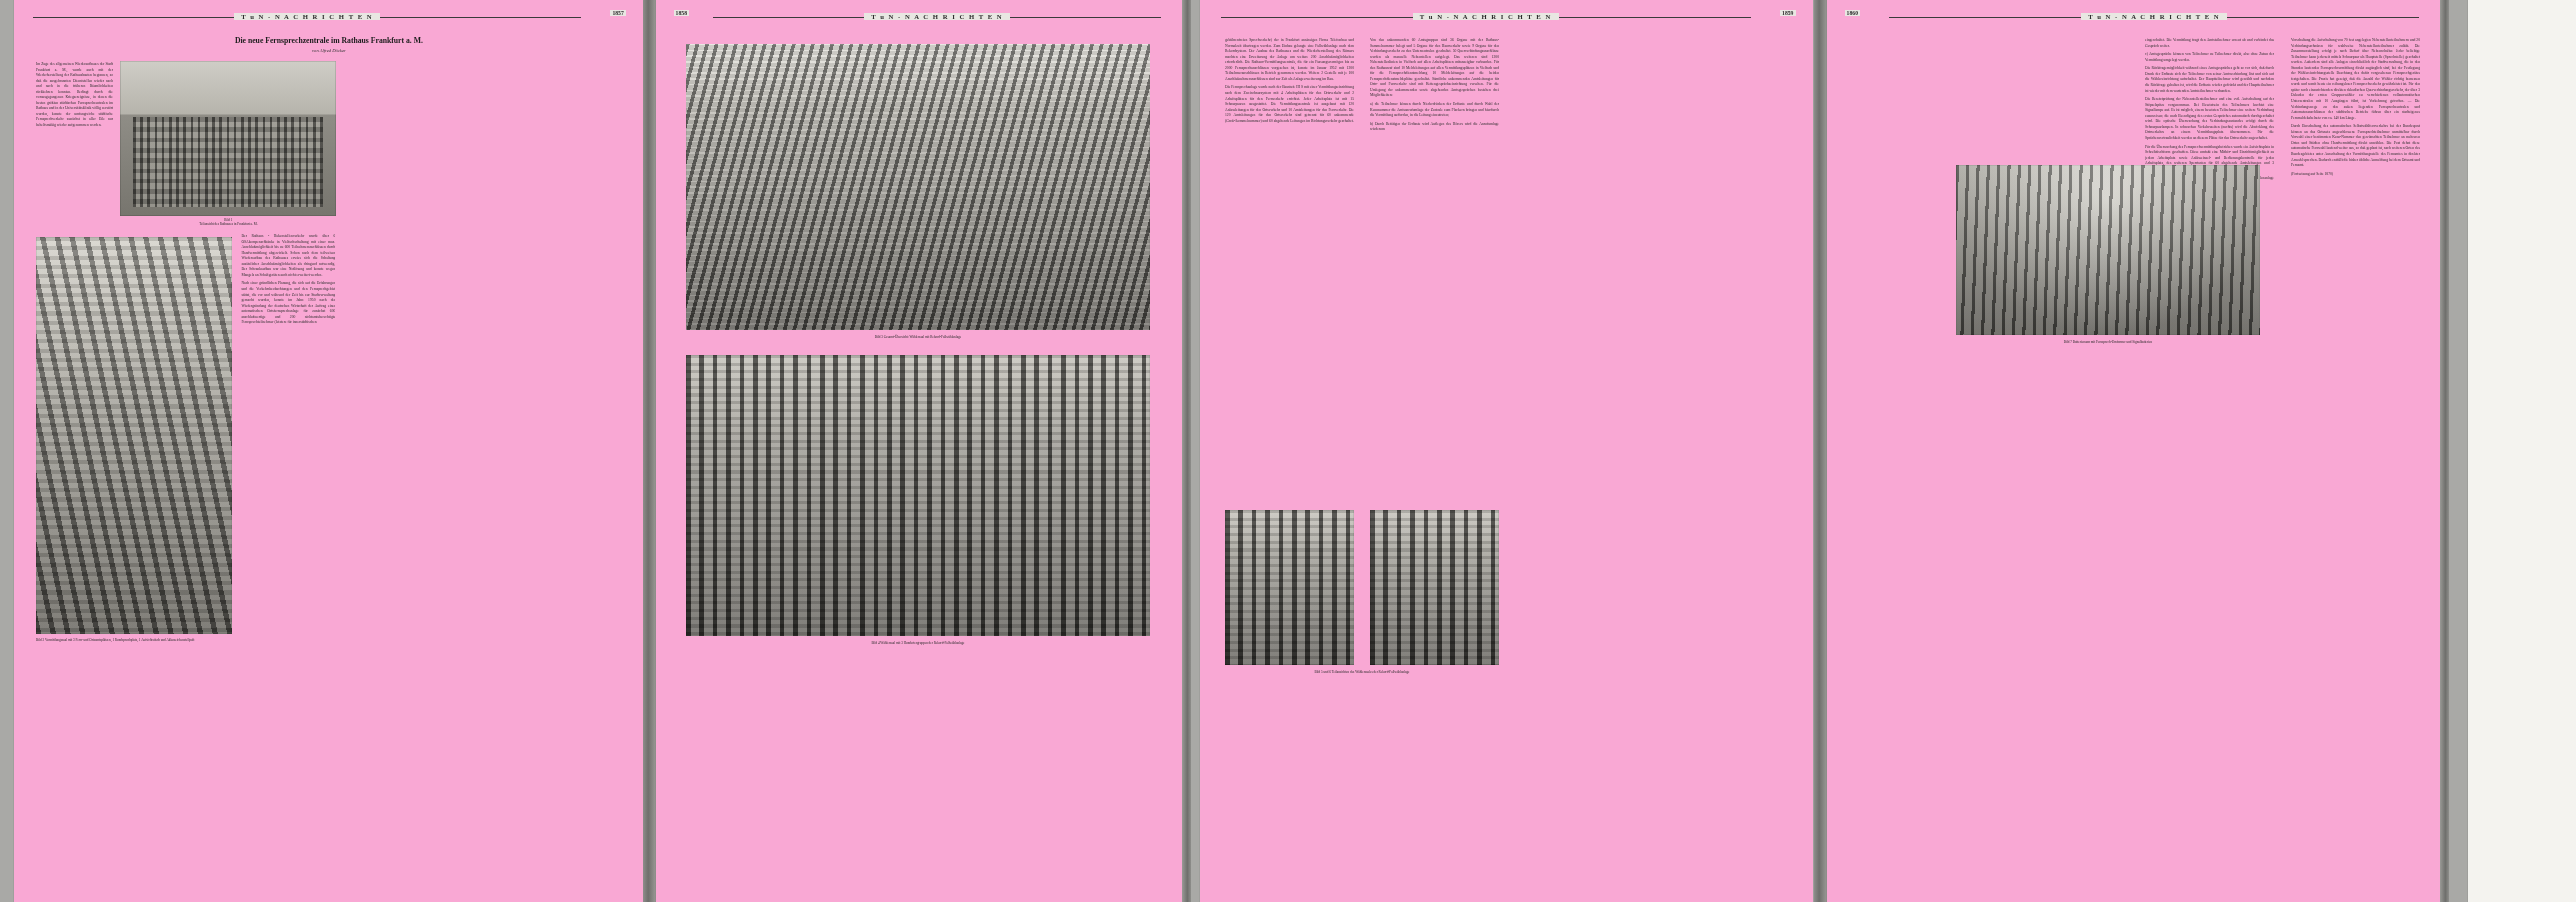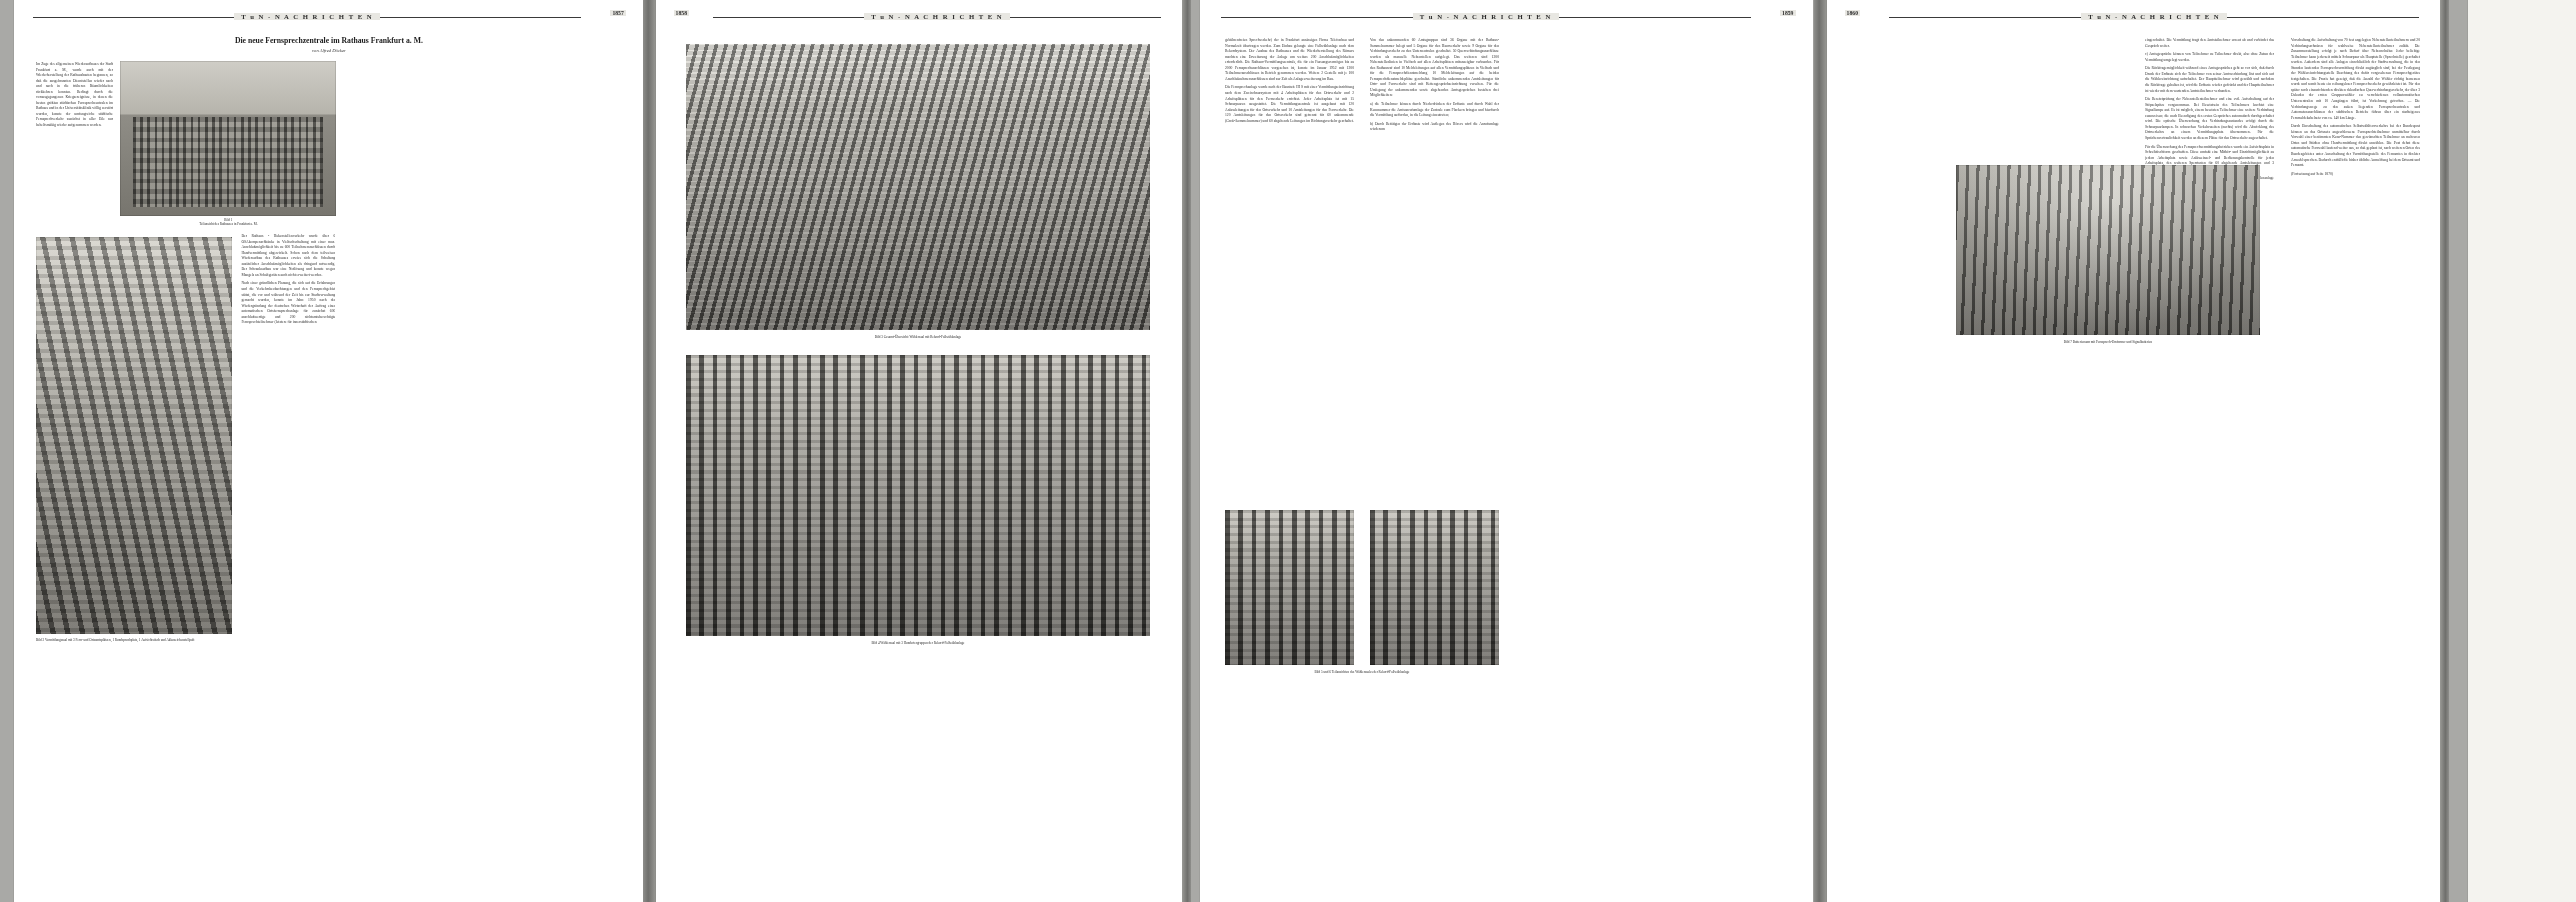--- a/index.html
+++ b/index.html
@@ -6,21 +6,21 @@
   body{font-family:"Liberation Serif", serif;}
   .sheet{
     position:relative;
     width:3281px;height:903px;
     background:#a9a9a6;
     overflow:hidden;
   }
   
   .page{
     position:absolute;top:0;height:903px;
-    background:#ffffff;
+    background:#f9a8d4;
     box-shadow:0 0 0 0.5px rgba(0,0,0,.12);
   }
   .page .inner{position:absolute;inset:0;}
   .gutter{
     position:absolute;top:0;height:903px;width:13.4px;
     background:linear-gradient(to right,#8e8e8b,#6f6f6c 40%,#9a9a96 100%);
   }
   .gutter.r{background:linear-gradient(to left,#8e8e8b,#6f6f6c 40%,#9a9a96 100%);}
   
   .hdr{

